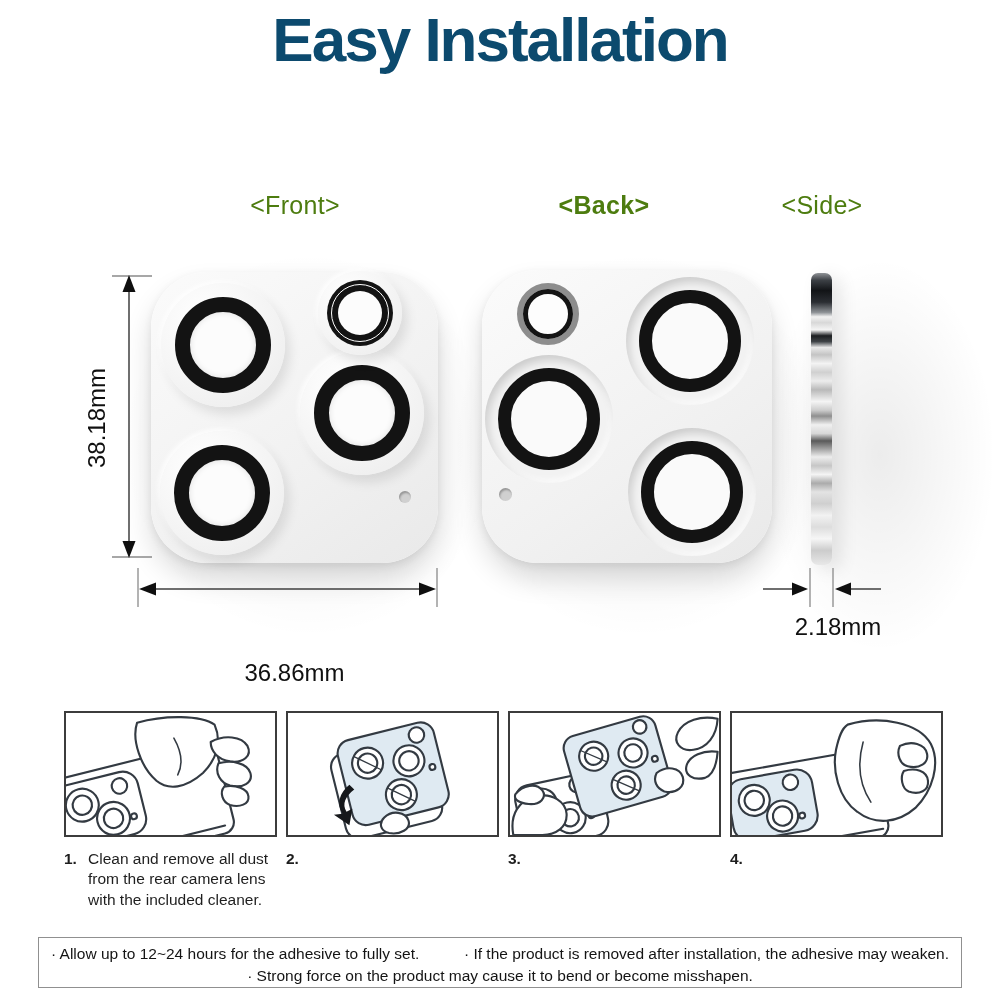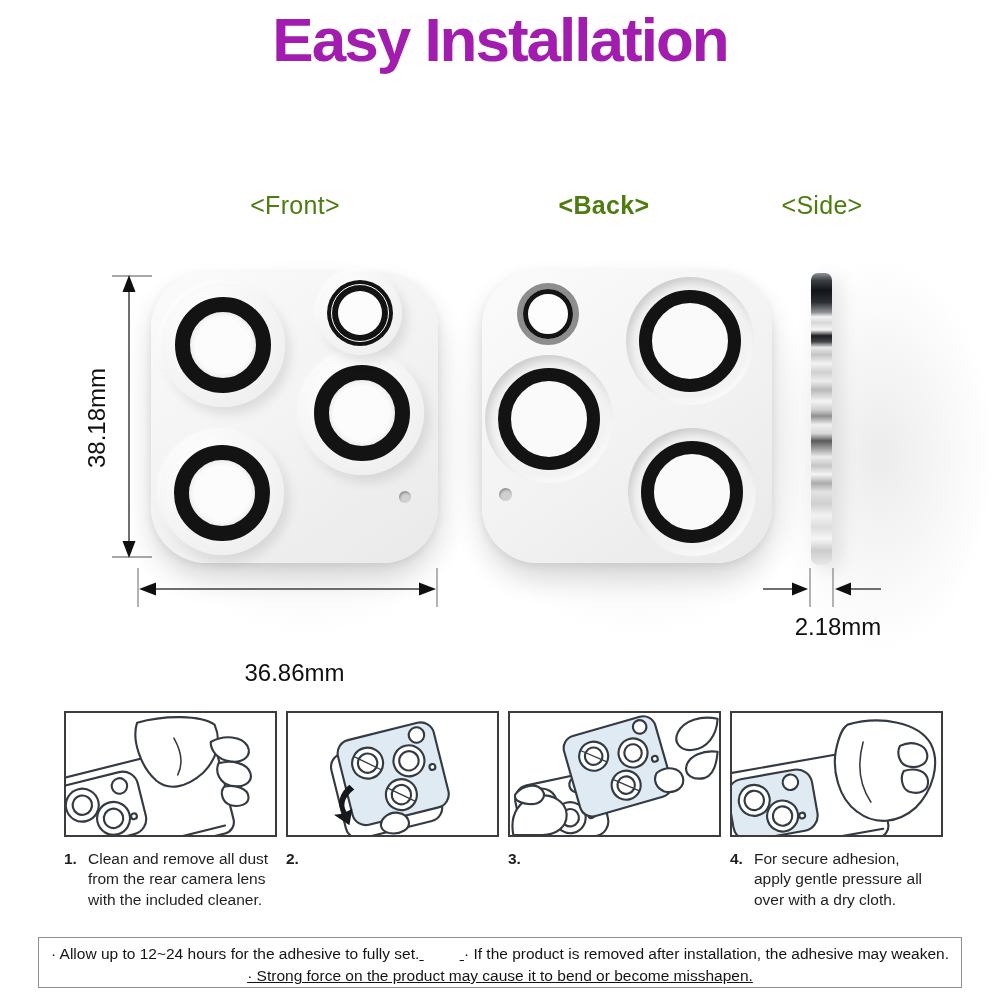--- a/index.html
+++ b/index.html
@@ -1,21 +1,21 @@
 <!DOCTYPE html>
 <html><head>
 <meta charset="utf-8">
 <style>
   html,body{margin:0;padding:0;background:#ffffff;}
   #page{position:relative;width:1000px;height:1000px;background:#ffffff;overflow:hidden;
         font-family:"Liberation Sans", sans-serif;color:#111;}
 
   
   .title{position:absolute;top:4px;left:0;right:0;text-align:center;
-         font-size:62px;font-weight:800;letter-spacing:-2px;color:#a21caf;}
+         font-size:62px;font-weight:800;letter-spacing:-2px;color:#0c4a6e;}
 
   
   .view-label{position:absolute;top:191px;transform:translateX(-50%);
               font-size:25px;font-weight:500;color:#4d7c0f;letter-spacing:0.3px;}
 
   
   .glow{position:absolute;background:radial-gradient(ellipse at center,rgba(0,0,0,0.075),rgba(0,0,0,0) 68%);}
 
   
   .plate{position:absolute;border-radius:56px;
@@ -61,21 +61,21 @@
   .step-box{position:absolute;top:711px;width:213px;height:126px;border:2px solid #3c3c3c;
             background:#ffffff;box-sizing:border-box;}
   .step-text{position:absolute;top:849px;width:212px;display:flex;align-items:flex-start;
              font-size:15.5px;line-height:1.32;color:#1e1e1e;}
   .step-num{font-weight:700;width:24px;flex:0 0 24px;}
   .step-body{flex:1;max-width:182px;}
 
   
   .notes{position:absolute;left:38px;top:937px;width:924px;height:51px;border:1.5px solid #909090;
          background:#ffffff;box-sizing:border-box;text-align:center;
-         font-size:15.5px;color:#141414;padding-top:5px;line-height:1.42;text-decoration:underline;}
+         font-size:15.5px;color:#141414;padding-top:5px;line-height:1.42;}
   .notes .row1 span{display:inline-block;}
   .notes .row1 .gap{width:36px;}
 
   .lineart{stroke:#333a42;stroke-width:2.2;fill:none;stroke-linecap:round;stroke-linejoin:round;}
 </style>
 </head>
 <body>
 
 <div id="page">
 
@@ -254,21 +254,20 @@
     <span class="step-body">Clean and remove all dust from the rear camera lens with the included cleaner.</span>
   </div>
   <div class="step-text" style="left:286px;">
     <span class="step-num">2.</span>
   </div>
   <div class="step-text" style="left:508px;">
     <span class="step-num">3.</span>
   </div>
   <div class="step-text" style="left:730px;">
     <span class="step-num">4.</span>
-    <span class="step-body">For secure adhesion, apply gentle pressure all over with a dry cloth.</span>
   </div>
 
   <div class="notes">
     <div class="row1">
       <span>· Allow up to 12~24 hours for the adhesive to fully set.</span>
       <span class="gap"></span>
       <span>· If the product is removed after installation, the adhesive may weaken.</span>
     </div>
     <div class="row2">
       <span>· Strong force on the product may cause it to bend or become misshapen.</span>

